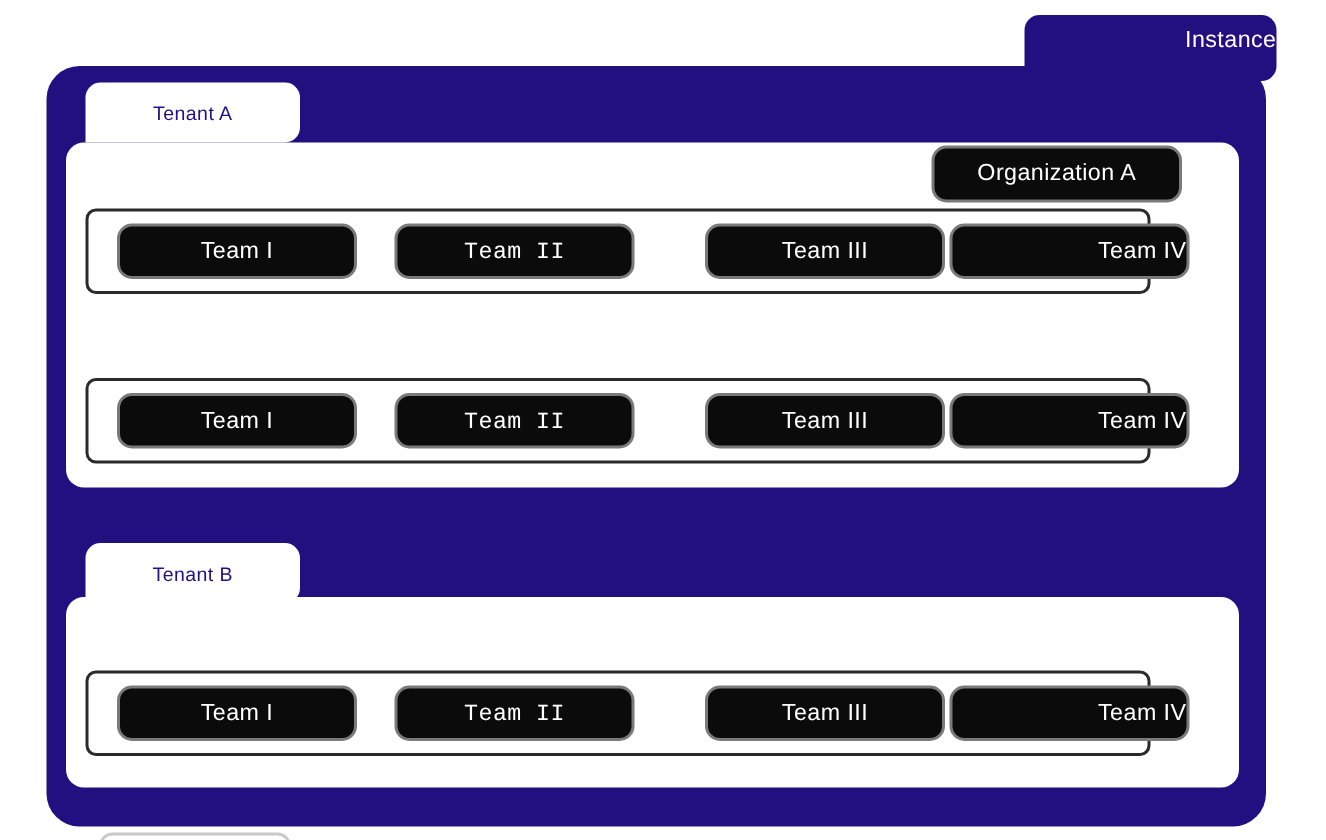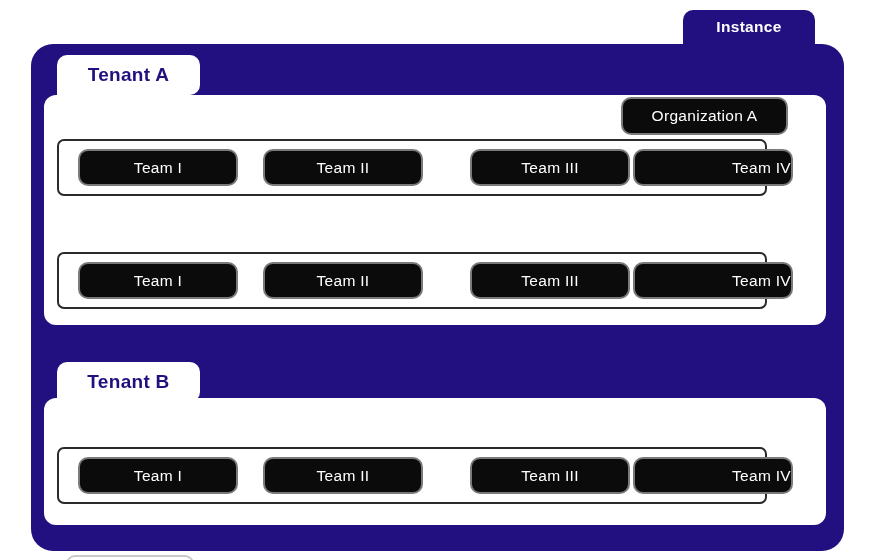--- a/index.html
+++ b/index.html
@@ -10,47 +10,47 @@
     height: 560px;
     background: #ffffff;
     overflow: hidden;
     font-family: "Liberation Sans", "DejaVu Sans", sans-serif;
   }
 
   
   .instance-tab {
     position: absolute;
     left: 683px; top: 10px;
-    width: 132px; height: 44px;
+    width: 168px; height: 44px;
     background: #221080;
     border-radius: 10px;
-    display: flex; align-items: center; justify-content: center;
+    display: flex; align-items: center; justify-content: flex-end;
     padding-bottom: 10px;
     color: #ffffff;
-    font-size: 15.5px; font-weight: 700; letter-spacing: 0.3px;
+    font-size: 15.5px; font-weight: 400; letter-spacing: 0.3px;
     z-index: 1;
   }
   .main-container {
     position: absolute;
     left: 31px; top: 44px;
     width: 813px; height: 507px;
     background: #221080;
     border-radius: 22px;
     z-index: 2;
   }
 
   
   .tenant-tab {
     position: absolute;
     width: 143px; height: 40px;
     background: #ffffff;
     border-radius: 10px 10px 10px 0;
     display: flex; align-items: center; justify-content: center;
     color: #221080;
-    font-size: 19px; font-weight: 700; letter-spacing: 0.3px;
+    font-size: 13px; font-weight: 400; letter-spacing: 0.3px;
     z-index: 3;
   }
   .tenant-tab.tab-a { left: 57px; top: 55px; }
   .tenant-tab.tab-b { left: 57px; top: 362px; }
 
   .tenant-box {
     position: absolute;
     left: 44px;
     width: 782px;
     background: #ffffff;
@@ -89,21 +89,21 @@
     top: 10px;
     width: 156px; height: 33px;
     background: #0b0b0b;
     border-radius: 8px;
     box-shadow: 0 0 0 2px #7a7a7a;
     display: flex; align-items: center; justify-content: center;
     color: #ffffff;
     font-size: 15.5px; font-weight: 500; letter-spacing: 0.3px;
   }
   .team-pill.t1 { left: 21px; }
-  .team-pill.t2 { left: 206px; }
+  .team-pill.t2 { left: 206px; font-family: Liberation Mono, monospace; }
   .team-pill.t3 { left: 413px; justify-content: center; }
   .team-pill.t4 { left: 576px; justify-content: flex-end; }
 
   
   .cutoff-tab {
     position: absolute;
     left: 66px; top: 555px;
     width: 128px; height: 14px;
     background: #ffffff;
     border: 2px solid #c9c9c9;

